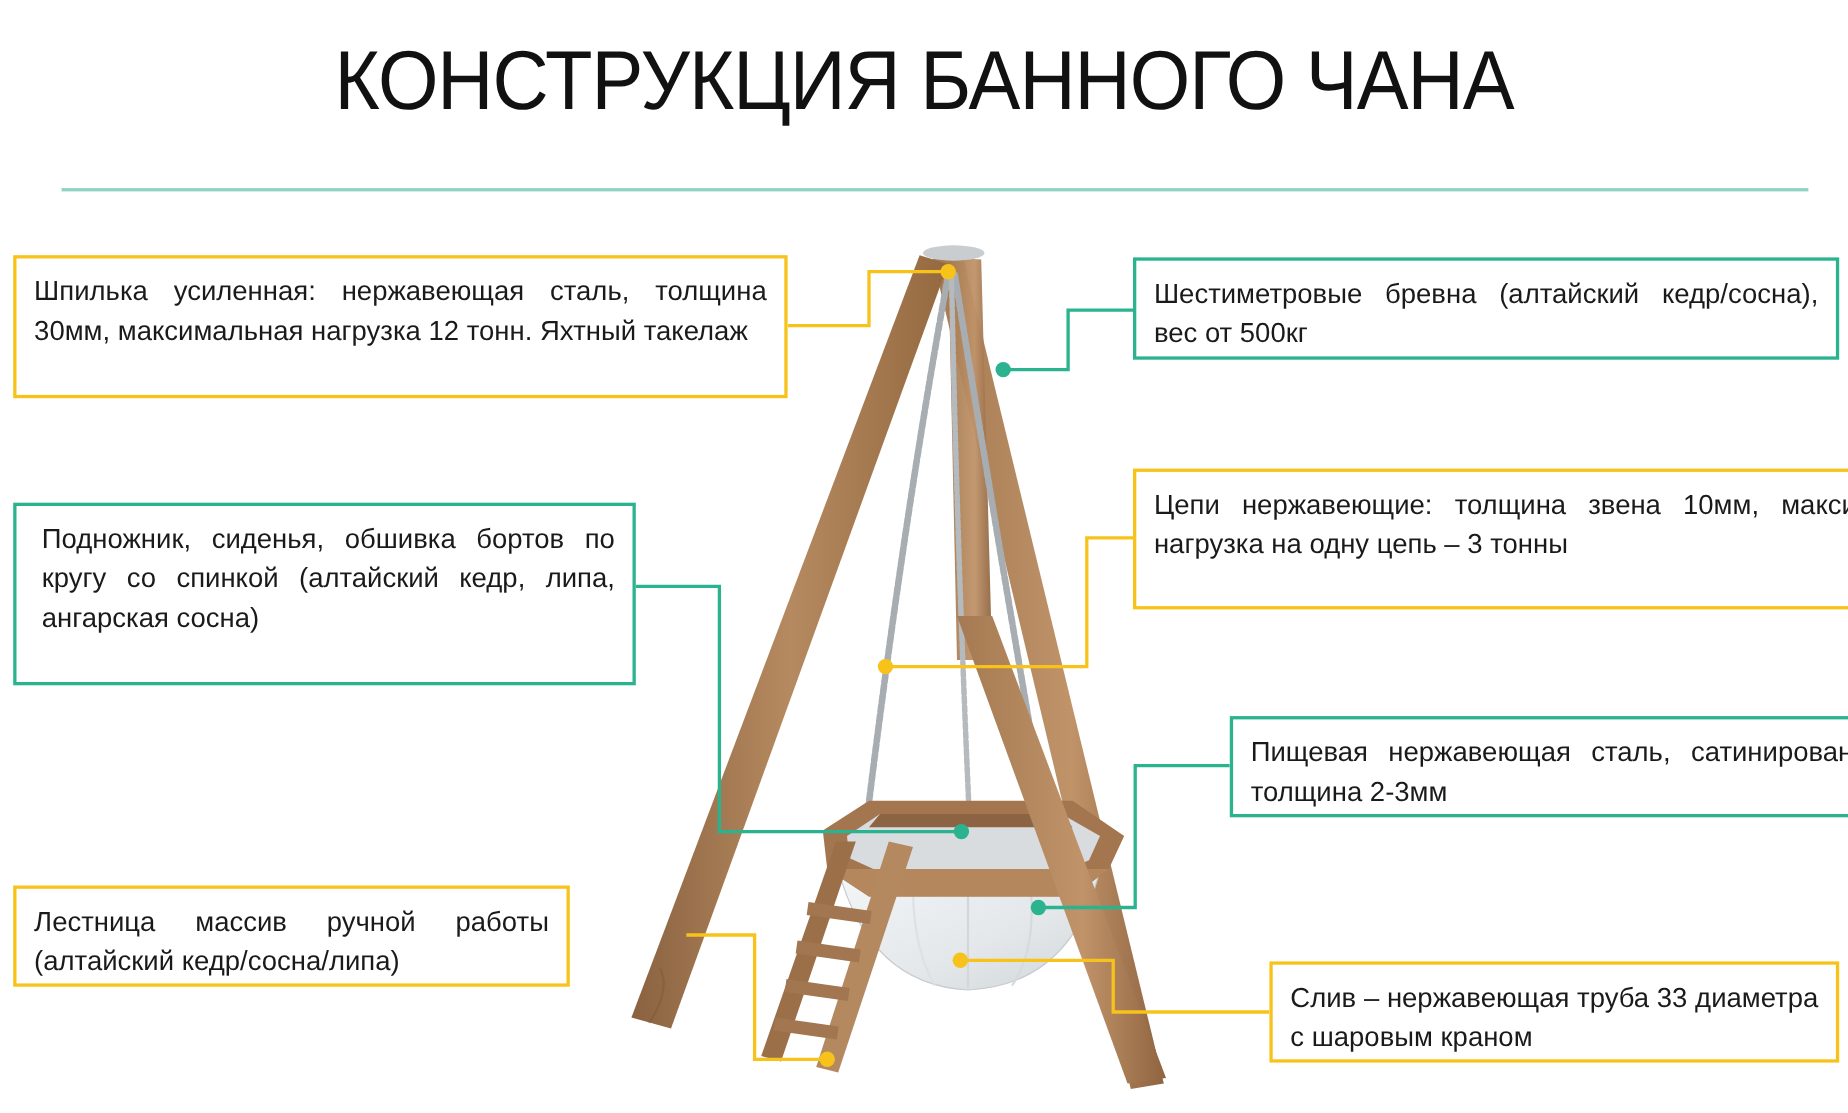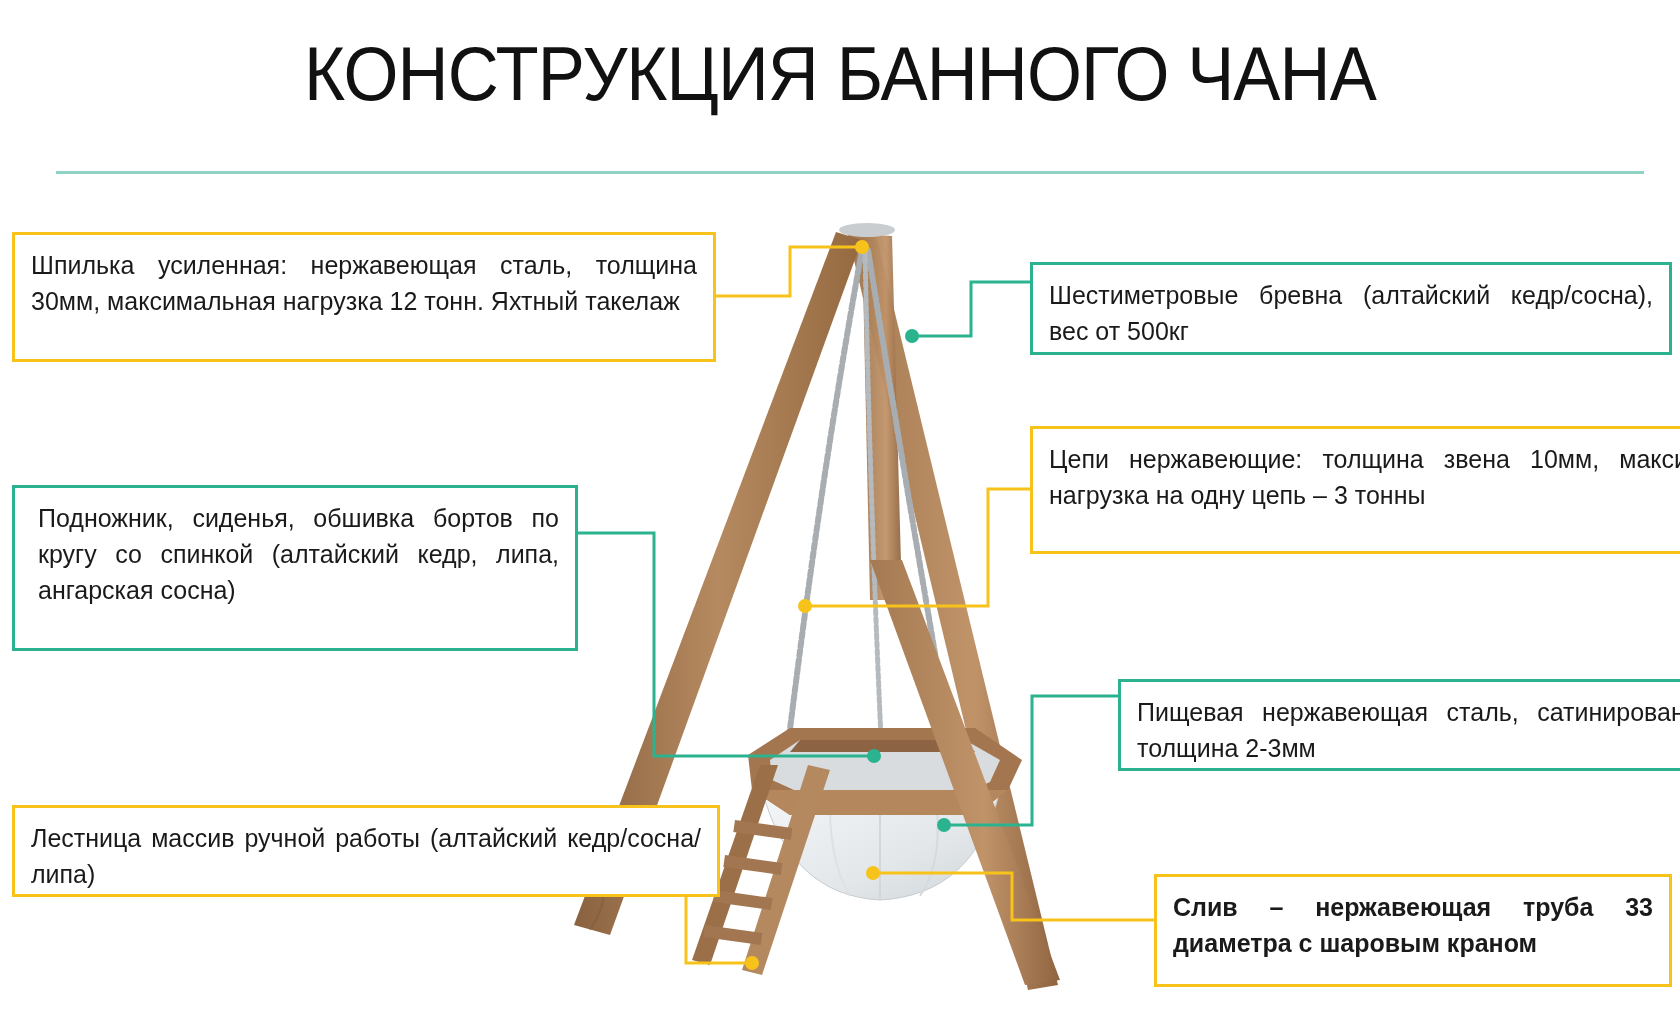--- a/index.html
+++ b/index.html
@@ -7,21 +7,21 @@
          font-family:"Liberation Sans", sans-serif; color:#1a1a1a; }
   .title { position:absolute; left:0; width:1680px; top:30px; text-align:center;
            font-size:76px; letter-spacing:-1px; color:#111; font-family:"Liberation Sans", sans-serif;
            transform:scaleX(0.93); transform-origin:center; }
   .rule { position:absolute; left:56px; top:171px; width:1588px; height:3px; background:#8fd3c4; }
   .art { position:absolute; left:0; top:0; width:1680px; height:1012px; }
   .box { position:absolute; background:#fff; box-sizing:border-box;
          padding:12px 16px 10px 16px; font-size:25px; line-height:36px;
          text-align:justify; text-align-last:left; }
   .box.yellow { border:3px solid #f7c31b; }
-  .box.green  { border:3px solid #2bb38f;margin-top:28px; }
+  .box.green  { border:3px solid #2bb38f; }
   .box p { margin:0; }
 </style>
 </head>
 <body>
 
 <div class="title">КОНСТРУКЦИЯ БАННОГО ЧАНА</div>
 <div class="rule"></div>
 
 <svg class="art" viewBox="0 0 1680 1012" xmlns="http://www.w3.org/2000/svg">
   <defs>
@@ -134,19 +134,19 @@
 </div>
 
 <div class="box yellow" style="left:1030px; top:426px; width:777px; height:128px;">
   <p>Цепи нержавеющие: толщина звена 10мм, максимальная нагрузка на одну цепь – 3 тонны</p>
 </div>
 
 <div class="box green" style="left:1118px; top:651px; width:634px; height:92px;">
   <p>Пищевая нержавеющая сталь, сатинированная, толщина 2-3мм</p>
 </div>
 
-<div class="box yellow" style="left:12px; top:805px; width:708px; height:92px;">
+<div class="box yellow" style="left:12px; top:805px; width:506px; height:92px;">
   <p>Лестница массив ручной работы (алтайский кедр/сосна/липа)</p>
 </div>
 
-<div class="box yellow" style="left:1154px; top:874px; width:518px; height:113px;font-weight:bold;">
+<div class="box yellow" style="left:1154px; top:874px; width:518px; height:92px;">
   <p>Слив – нержавеющая труба 33 диаметра с шаровым краном</p>
 </div>
 
 </body></html>

